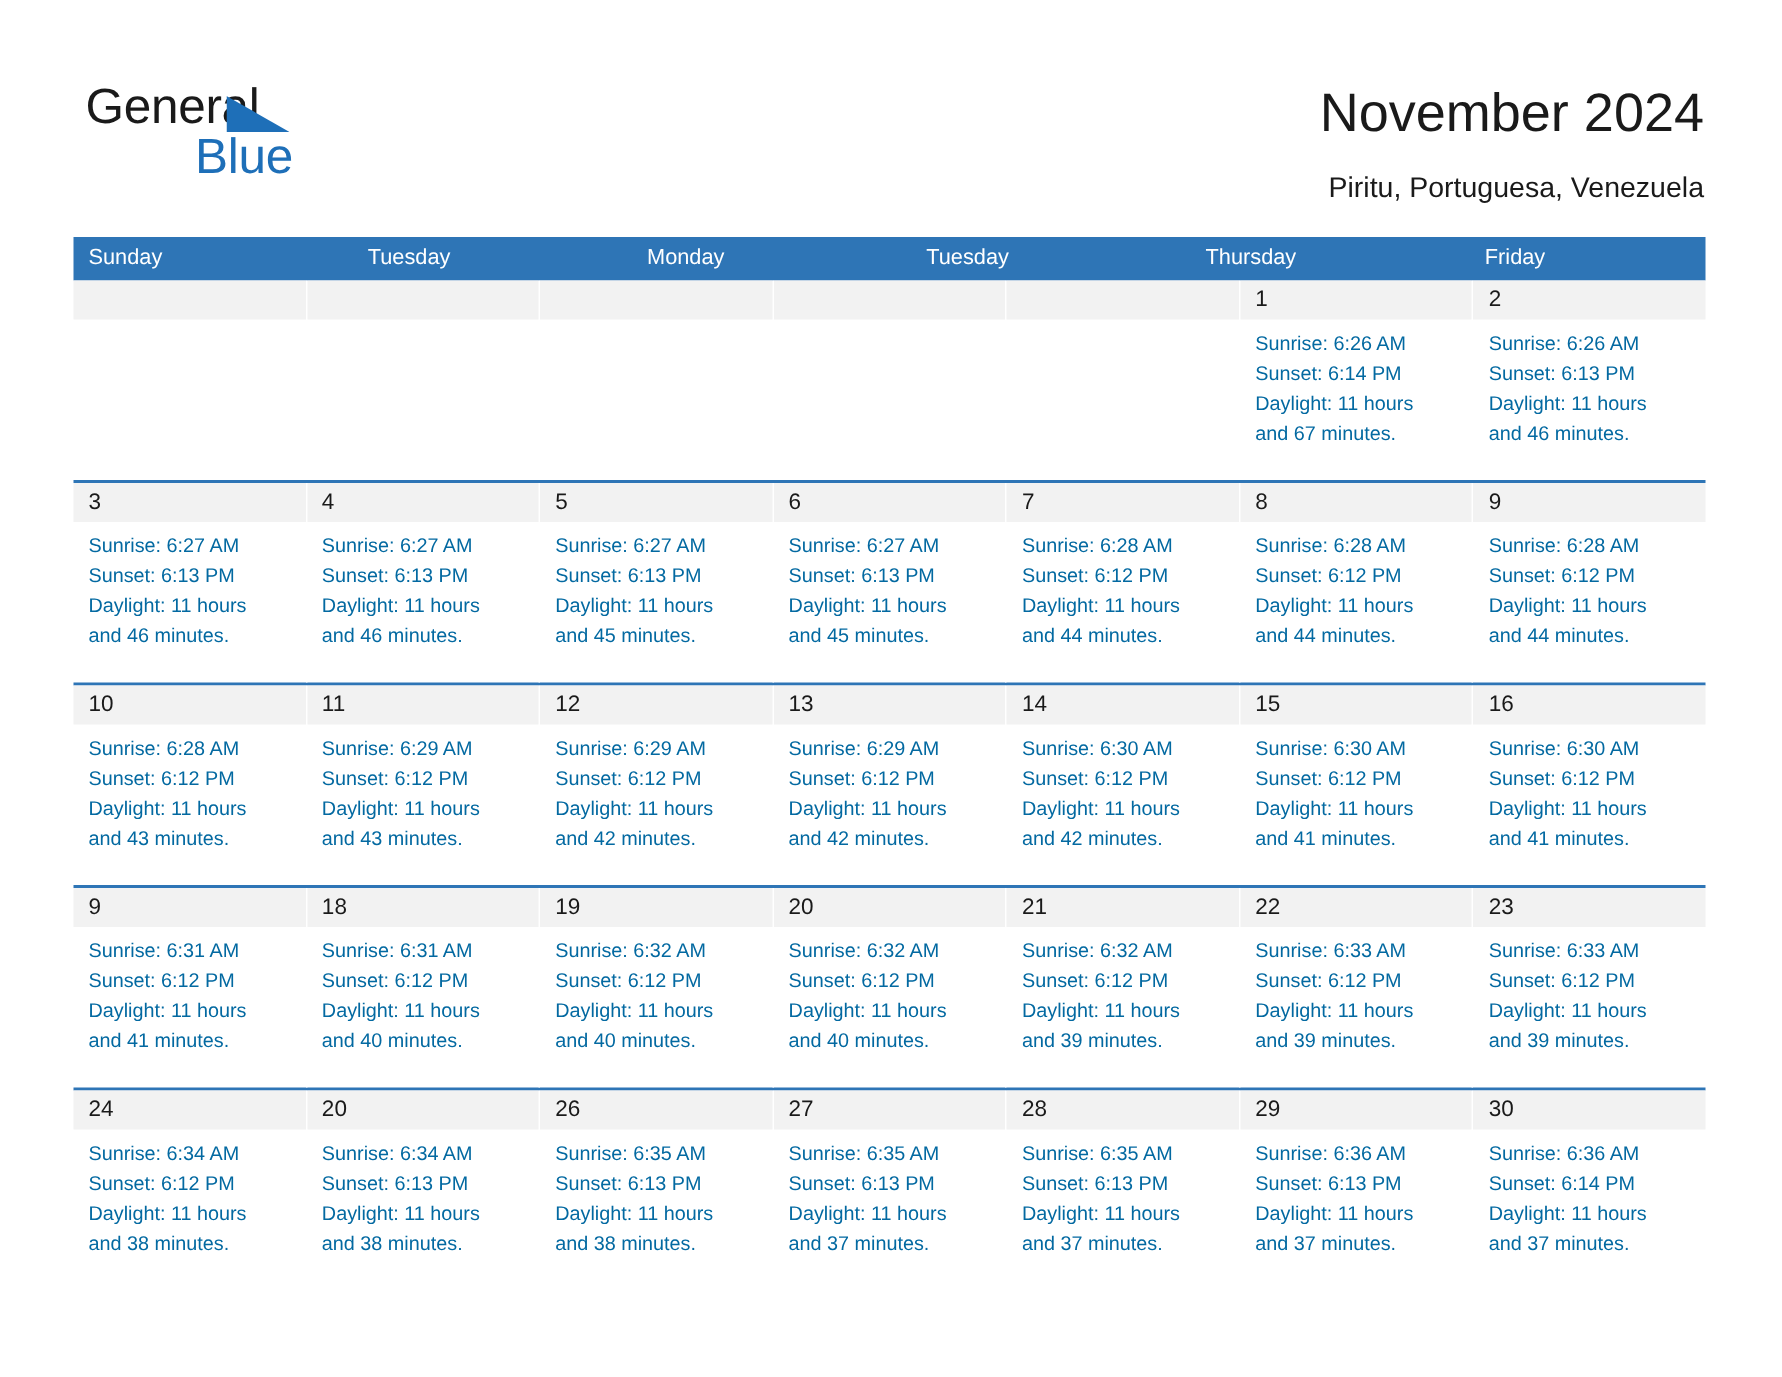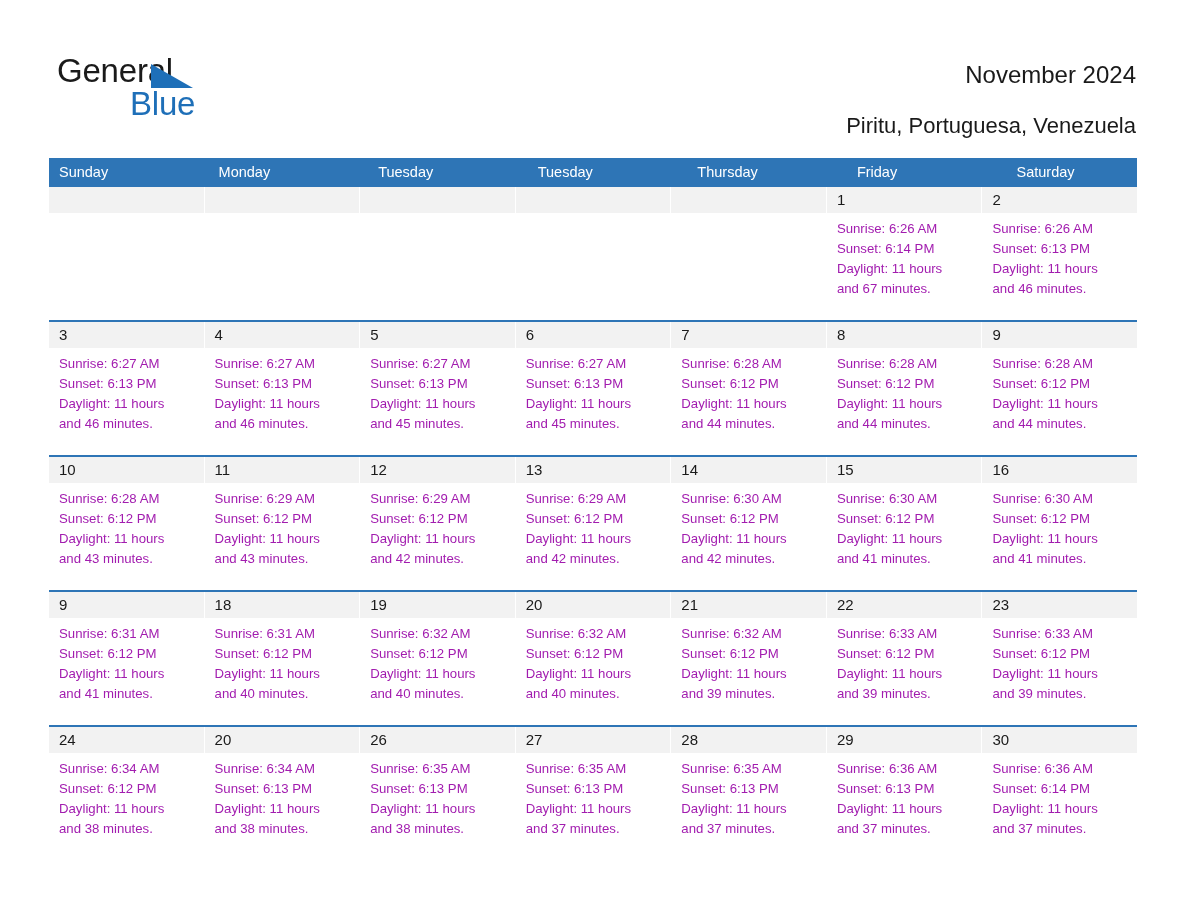--- a/index.html
+++ b/index.html
@@ -61,32 +61,32 @@
     color: #1E6FB8;
     font-weight: 400;
     line-height: 38px;
     font-family: "Liberation Sans", sans-serif;
   }
 
   .title {
     position: absolute;
     right: 52px;
     top: 52px;
-    font-size: 24px;
+    font-size: 36px;
     font-weight: 400;
     color: #1a1a1a;
     text-align: right;
     line-height: 46px;
     white-space: nowrap;
   }
   .subtitle {
     position: absolute;
     right: 52px;
     top: 112px;
-    font-size: 22px;
+    font-size: 19px;
     font-weight: 400;
     color: #1a1a1a;
     text-align: right;
     line-height: 28px;
     white-space: nowrap;
   }
 
   
   .calendar {
     position: absolute;
@@ -145,21 +145,21 @@
     font-size: 15px;
     line-height: 26px;
     padding-left: 10px;
     color: #1a1a1a;
     display: block;
   }
   .dayinfo {
     padding: 6px 8px 0 10px;
     font-size: 13.2px;
     line-height: 20px;
-    color: #a21caf;
+    color: #0369a1;
   }
   .dayinfo div {
     white-space: nowrap;
   }
   .empty .daynum-band { background: #F2F2F2; }
 </style>
 </head>
 <body>
 
 <div class="page">
@@ -175,26 +175,25 @@
     </div>
 
     <div class="title">November 2024</div>
     <div class="subtitle">Piritu, Portuguesa, Venezuela</div>
   </div>
 
   <div class="calendar">
 
     <div class="cal-head">
       <div class="hcell">Sunday</div>
+      <div class="hcell">Tuesday</div>
       <div class="hcell">Monday</div>
-      <div class="hcell">Tuesday</div>
       <div class="hcell">Tuesday</div>
       <div class="hcell">Thursday</div>
       <div class="hcell">Friday</div>
-      <div class="hcell">Saturday</div>
     </div>
 
     <div id="weeks-container">
         <div class="week">
           <div class="week-row">
             <div class="daycell empty">
               <div class="daynum-band">
                 <span class="daynum"></span>
               </div>
               <div class="dayinfo">

